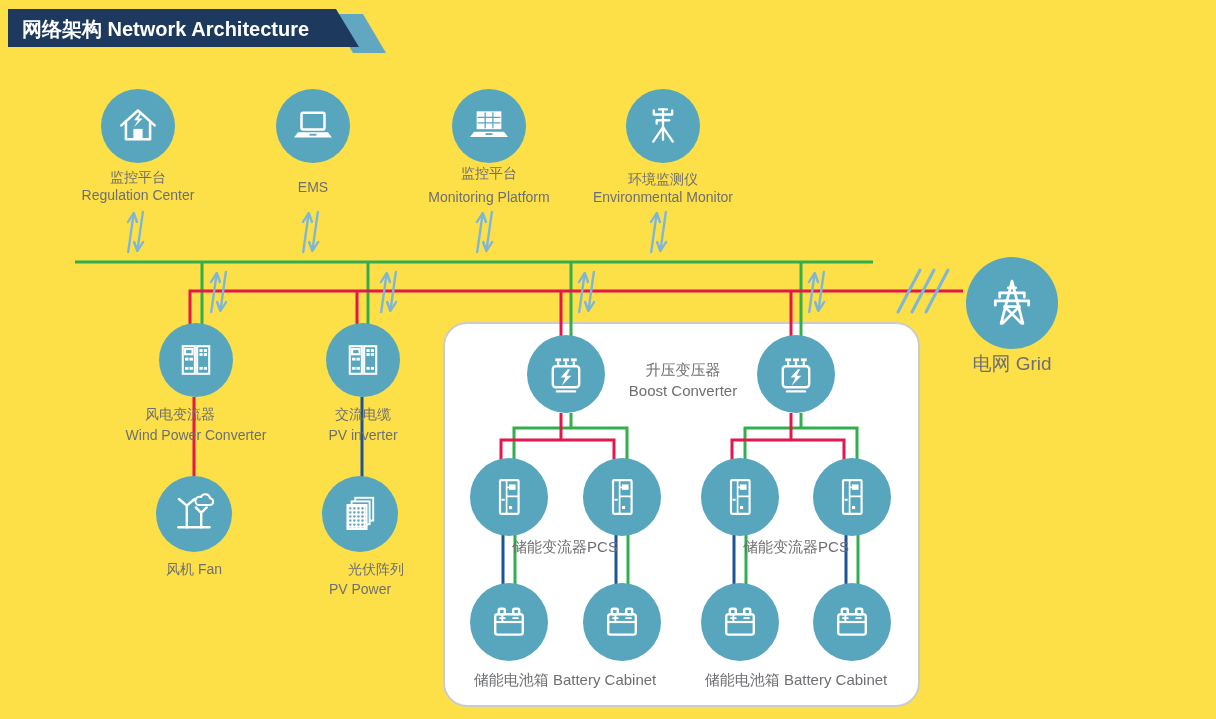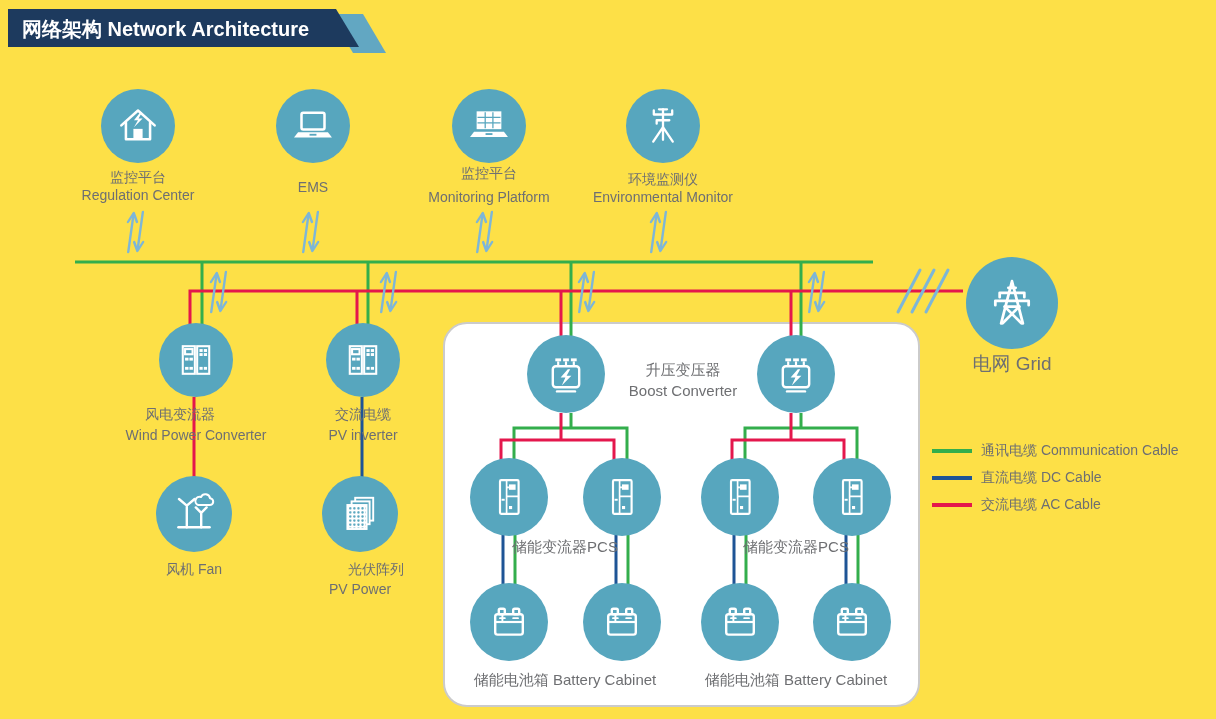--- a/index.html
+++ b/index.html
@@ -335,28 +335,14 @@
   <div class="lbl lbl15" style="left:683px;top:361px">升压变压器</div>
   <div class="lbl lbl15" style="left:683px;top:382px">Boost Converter</div>
 
   <div class="lbl lbl15" style="left:565px;top:538px">储能变流器PCS</div>
   <div class="lbl lbl15" style="left:796px;top:538px">储能变流器PCS</div>
   <div class="lbl lbl15" style="left:565px;top:671px">储能电池箱 Battery Cabinet</div>
   <div class="lbl lbl15" style="left:796px;top:671px">储能电池箱 Battery Cabinet</div>
 
   <div class="lbl lbl19" style="left:1012px;top:352px">电网 Grid</div>
 
-  <div class="legend">
-    <div class="legrow">
-      <span class="swatch sw-comm"></span>
-      <span class="legtext">通讯电缆 Communication Cable</span>
-    </div>
-    <div class="legrow">
-      <span class="swatch sw-dc"></span>
-      <span class="legtext">直流电缆 DC Cable</span>
-    </div>
-    <div class="legrow">
-      <span class="swatch sw-ac"></span>
-      <span class="legtext">交流电缆 AC Cable</span>
-    </div>
-  </div>
 
 </div>
 
 </body></html>

